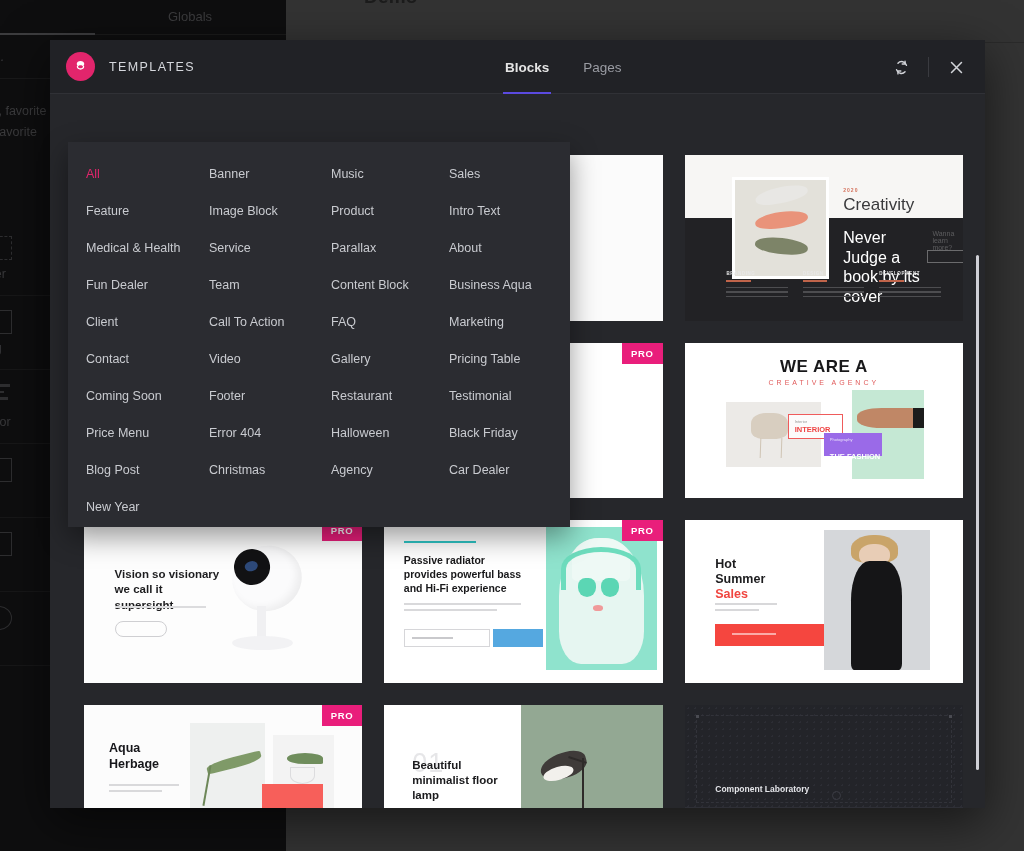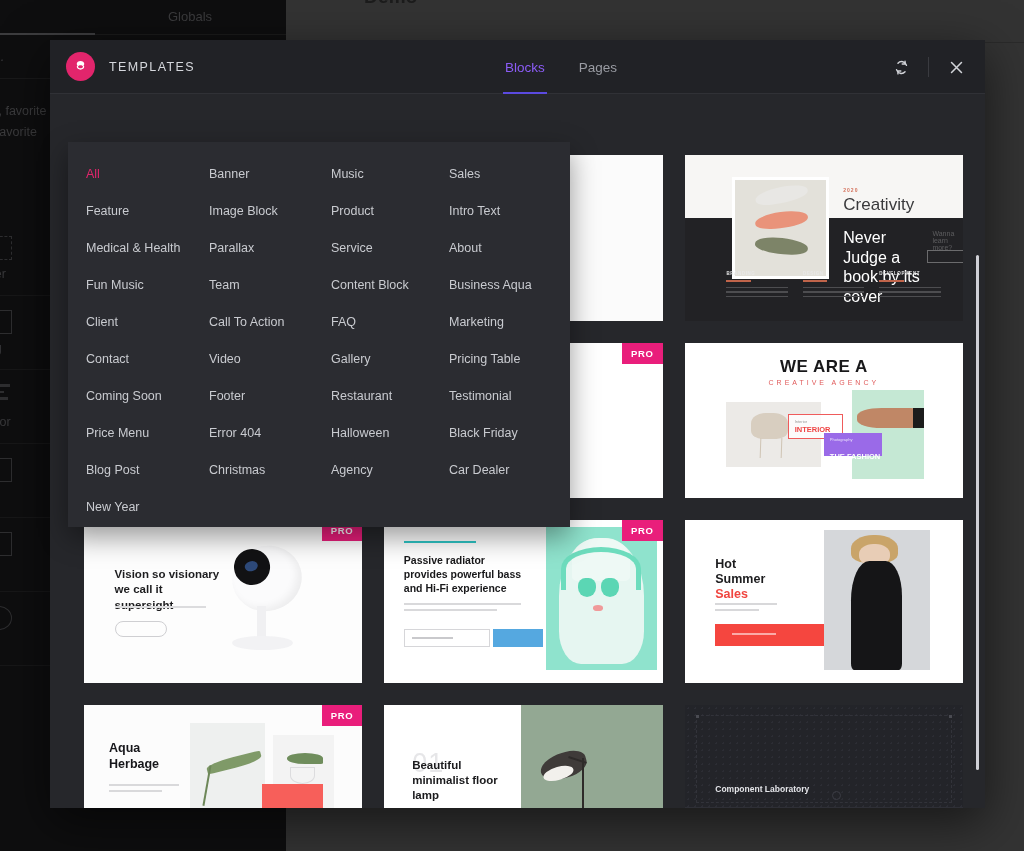--- a/index.html
+++ b/index.html
@@ -114,21 +114,21 @@
   }
   .head-tabs {
     position: absolute; left: 455px; top: 0; height: 54px;
     display: flex; align-items: center; gap: 34px;
   }
   .head-tab {
     font-size: 13.5px; color: #9a9ca3; position: relative;
     height: 54px; display: flex; align-items: center;
     cursor: pointer;
   }
-  .head-tab.active { color: #8b5cf6; font-weight: normal; }
+  .head-tab.active { color: #e5e5e5; font-weight: bold; }
   .head-tab.active::after {
     content: ""; position: absolute; left: -2px; right: -2px; bottom: 0;
     height: 2.5px; background: #5b4ae0;
   }
   .head-actions {
     position: absolute; right: 18px; top: 0; height: 54px;
     display: flex; align-items: center; gap: 16px;
   }
   .head-actions .sep { width: 1px; height: 20px; background: #3a3b40; }
   .icon-btn {
@@ -913,25 +913,25 @@
       <div class="filter-item">Banner</div>
       <div class="filter-item">Music</div>
       <div class="filter-item">Sales</div>
 
       <div class="filter-item">Feature</div>
       <div class="filter-item">Image Block</div>
       <div class="filter-item">Product</div>
       <div class="filter-item">Intro Text</div>
 
       <div class="filter-item">Medical &amp; Health</div>
+      <div class="filter-item">Service</div>
       <div class="filter-item">Parallax</div>
-      <div class="filter-item">Service</div>
       <div class="filter-item">About</div>
 
-      <div class="filter-item">Fun Music</div>
+      <div class="filter-item">Fun Dealer</div>
       <div class="filter-item">Team</div>
       <div class="filter-item">Content Block</div>
       <div class="filter-item">Business Aqua</div>
 
       <div class="filter-item">Client</div>
       <div class="filter-item">Call To Action</div>
       <div class="filter-item">FAQ</div>
       <div class="filter-item">Marketing</div>
 
       <div class="filter-item">Contact</div>

